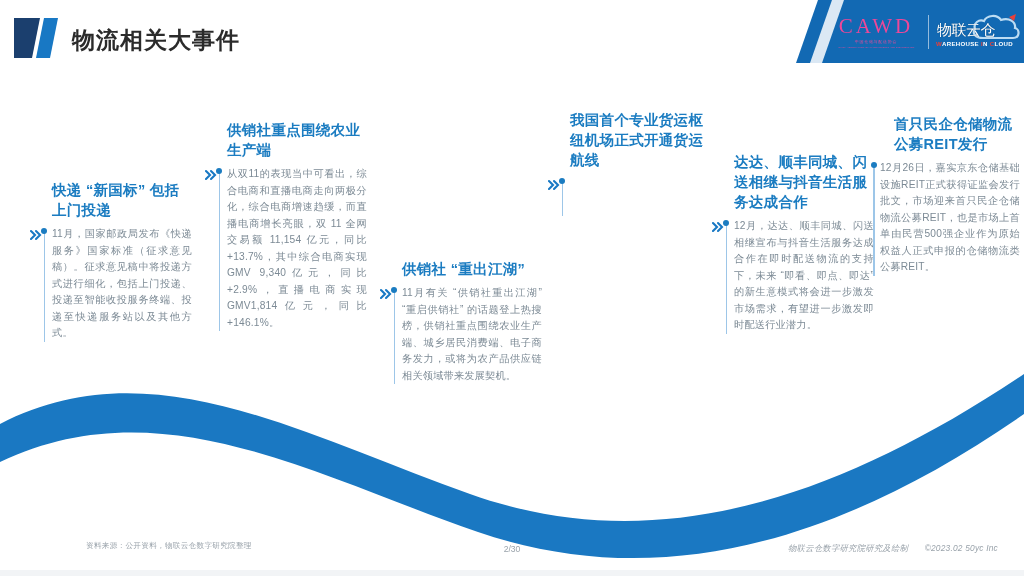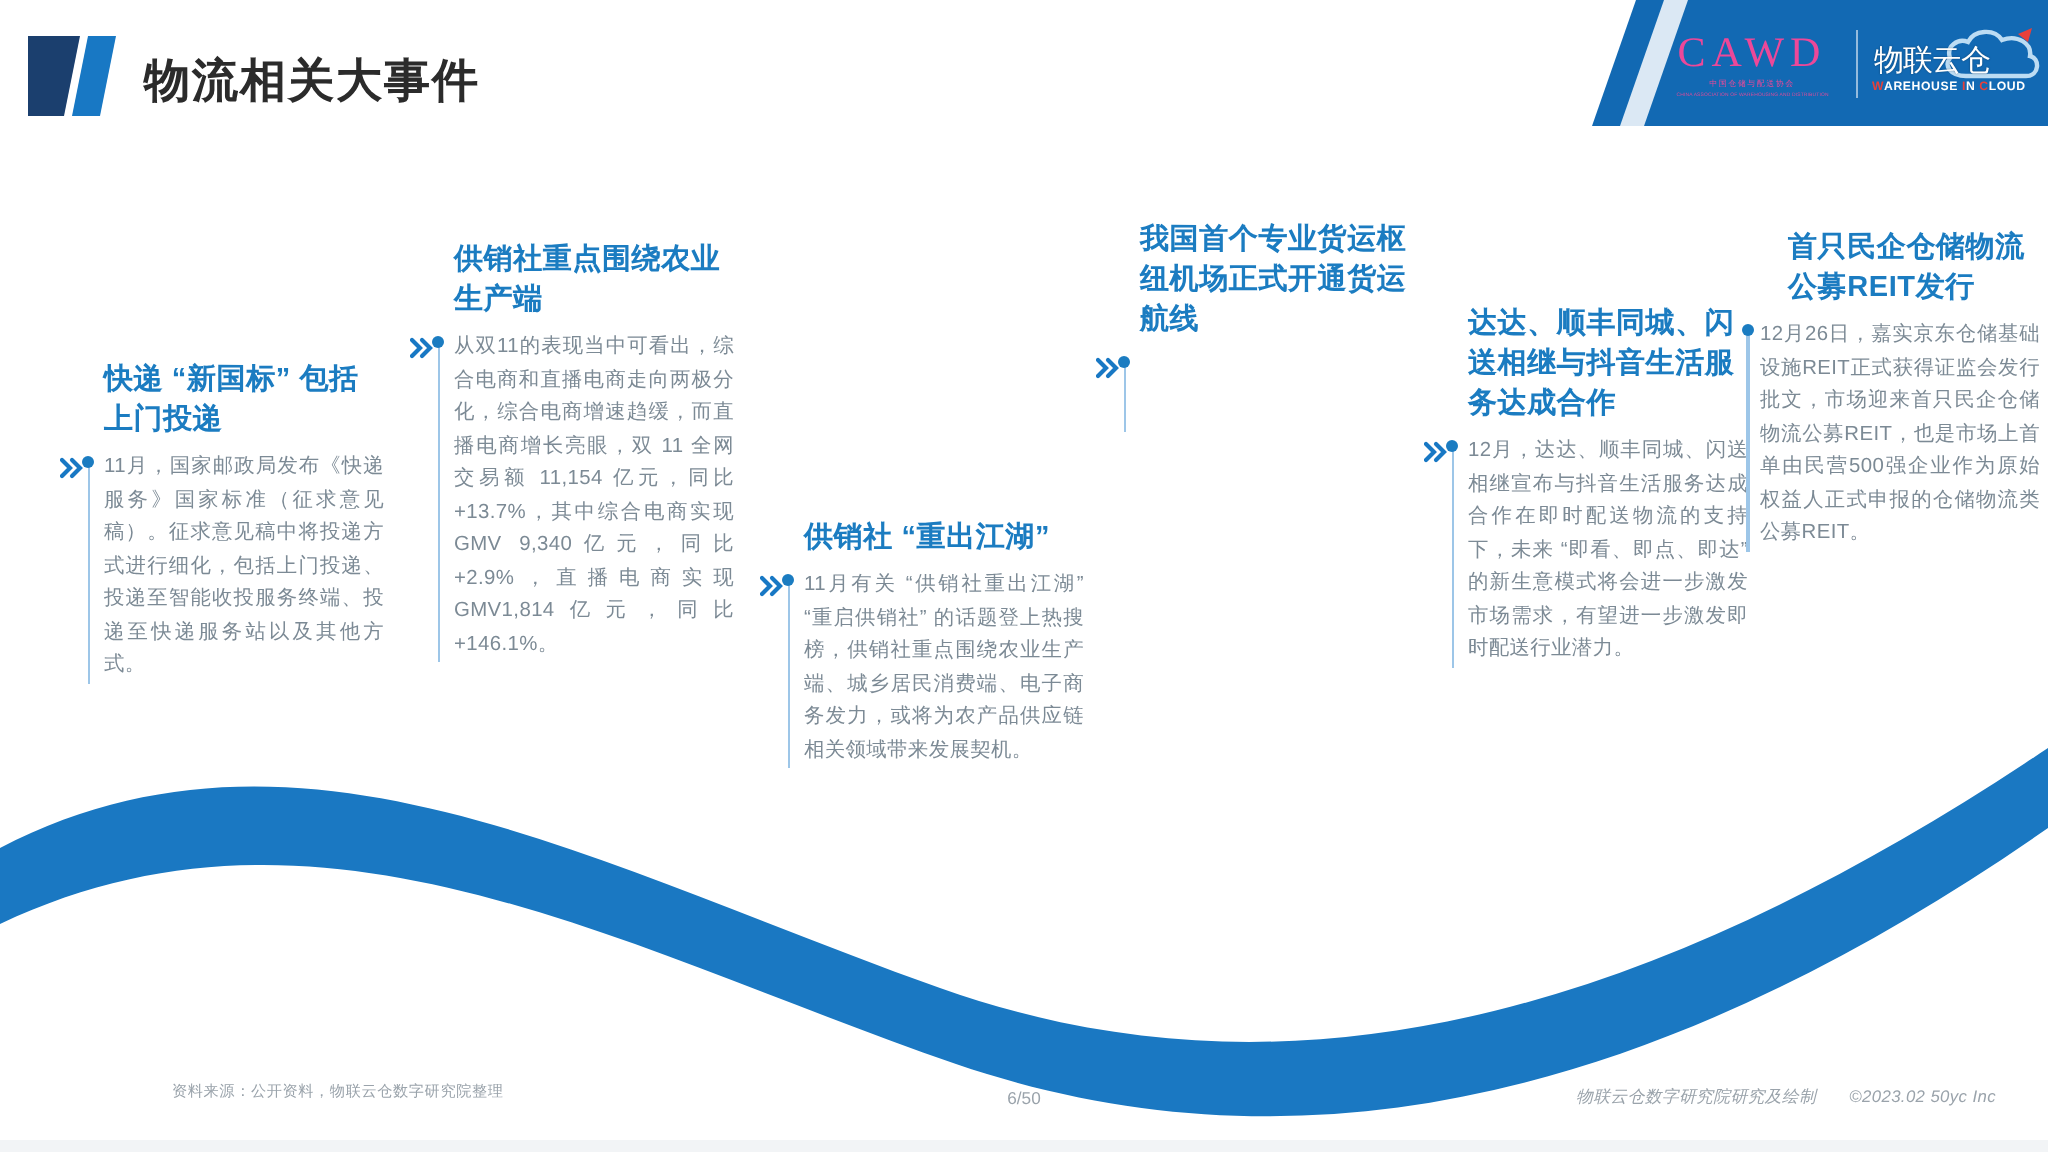--- a/index.html
+++ b/index.html
@@ -374,20 +374,20 @@
           <div class="stem" style="left:1px;"></div>
           <div class="dot" style="left:-1px;"></div>
         </div>
         <div class="col-body" style="margin-left:-14px;">12月26日，嘉实京东仓储基础设施REIT正式获得证监会发行批文，市场迎来首只民企仓储物流公募REIT，也是市场上首单由民营500强企业作为原始权益人正式申报的仓储物流类公募REIT。</div>
       </div>
     </div>
 
   </div>
 
   <div class="footer-source">资料来源：公开资料，物联云仓数字研究院整理</div>
-  <div class="footer-page">6/50</div>
+  <div class="footer-page">2/30</div>
   <div class="footer-right">
     <span>物联云仓数字研究院研究及绘制</span>
     <span class="cr">©2023.02  50yc Inc</span>
   </div>
   <div class="bottom-rule"></div>
 
 </div>
 
 </body></html>

